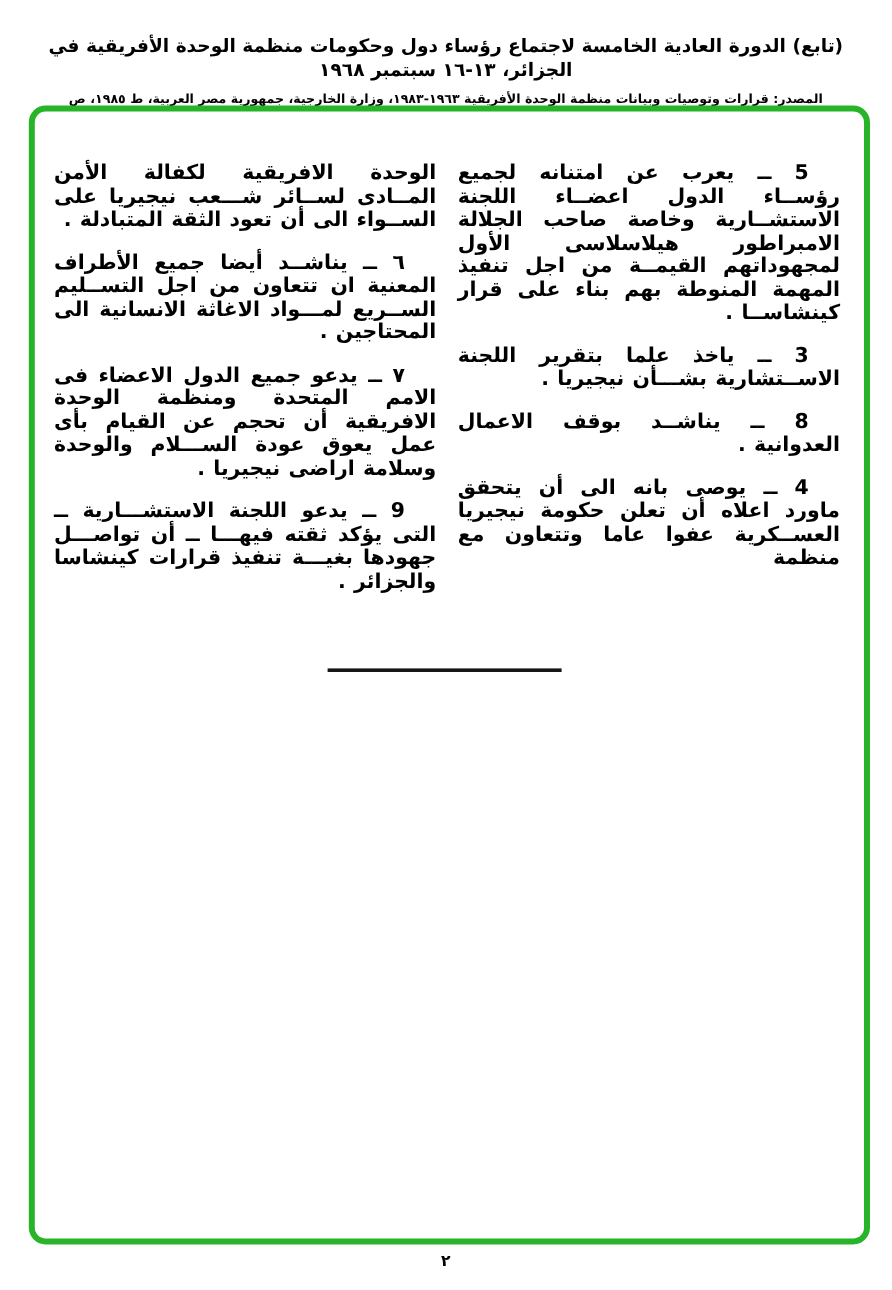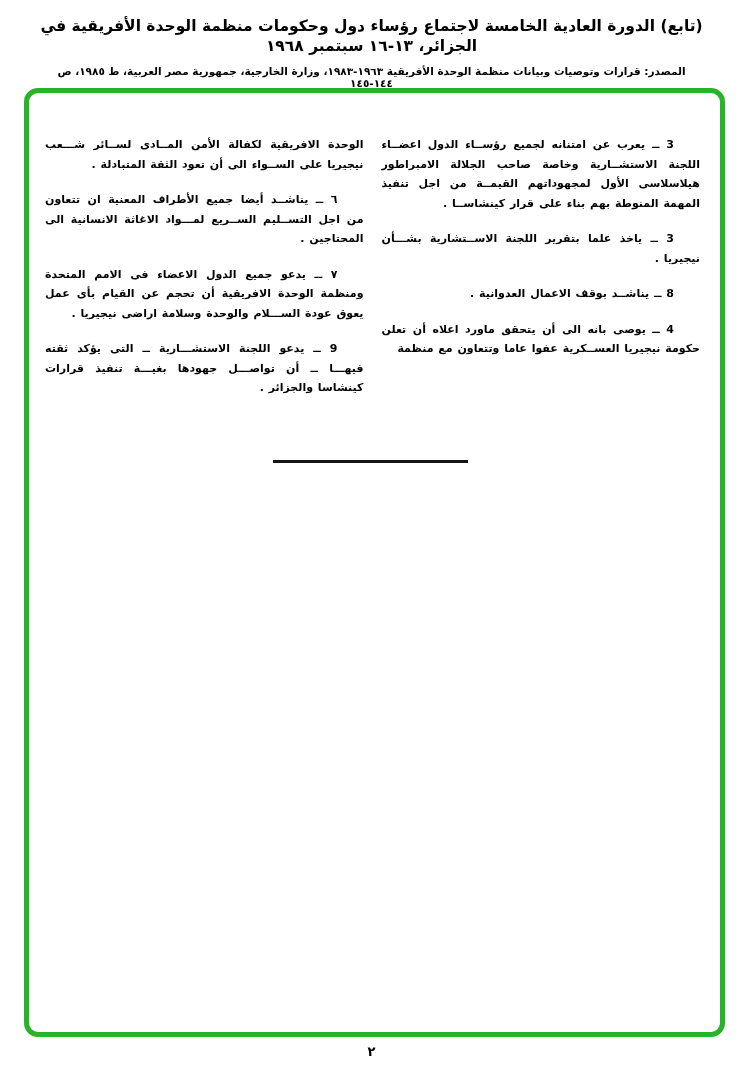--- a/index.html
+++ b/index.html
@@ -7,21 +7,21 @@
   body {
     position: relative;
     width: 743px;
     height: 1075px;
     font-family: "DejaVu Sans", sans-serif;
     color: #000;
     overflow: hidden;
   }
   .header {
     text-align: center;
-    padding-top: 16px;
+    padding-top: 28px;
     direction: rtl;
   }
   .doc-title {
     font-size: 15.5px;
     font-weight: bold;
     letter-spacing: 0;
     padding: 0 14px;
     line-height: 1.3;
   }
   .doc-source {
@@ -41,21 +41,21 @@
     background: #fff;
   }
   .content {
     display: flex;
     direction: rtl;
     gap: 18px;
     padding: 42px 20px 0 16px;
   }
   .col { flex: 1; direction: rtl; }
   .para {
-    font-size: 11px;
+    font-size: 17px;
     line-height: 19.5px;
     font-weight: bold;
     text-align: justify;
     text-align-last: right;
     margin-bottom: 16px;
     word-spacing: 1px;
   }
   .para.indent { text-indent: 26px; }
   .divider {
     width: 195px;
@@ -78,21 +78,21 @@
 <body>
 
 <div class="header">
   <div class="doc-title" dir="rtl">(تابع) الدورة العادية الخامسة لاجتماع رؤساء دول وحكومات منظمة الوحدة الأفريقية في الجزائر، ١٣-١٦ سبتمبر ١٩٦٨</div>
   <div class="doc-source" dir="rtl">المصدر: قرارات وتوصيات وبيانات منظمة الوحدة الأفريقية ١٩٦٣-١٩٨٣، وزارة الخارجية، جمهورية مصر العربية، ط ١٩٨٥، ص ١٤٤-١٤٥</div>
 </div>
 
 <div class="frame">
   <div class="content">
     <div class="col">
-      <p class="para indent" dir="rtl">3 ــ يعرب عن امتنانه لجميع رؤســاء الدول اعضــاء اللجنة الاستشــارية وخاصة صاحب الجلالة الامبراطور هيلاسلاسى الأول لمجهوداتهم القيمــة من اجل تنفيذ المهمة المنوطة بهم بناء على قرار كينشاســا .</p>
+      <p class="para indent" dir="rtl">5 ــ يعرب عن امتنانه لجميع رؤســاء الدول اعضــاء اللجنة الاستشــارية وخاصة صاحب الجلالة الامبراطور هيلاسلاسى الأول لمجهوداتهم القيمــة من اجل تنفيذ المهمة المنوطة بهم بناء على قرار كينشاســا .</p>
       <p class="para indent" dir="rtl">3 ــ ياخذ علما بتقرير اللجنة الاســتشارية بشـــأن نيجيريا .</p>
       <p class="para indent" dir="rtl">8 ــ يناشــد بوقف الاعمال العدوانية .</p>
       <p class="para indent" dir="rtl">4 ــ يوصى بانه الى أن يتحقق ماورد اعلاه أن تعلن حكومة نيجيريا العســكرية عفوا عاما وتتعاون مع منظمة</p>
     </div>
     <div class="col">
       <p class="para" dir="rtl">الوحدة الافريقية لكفالة الأمن المــادى لســائر شـــعب نيجيريا على الســواء الى أن تعود الثقة المتبادلة .</p>
       <p class="para indent" dir="rtl">٦ ــ يناشــد أيضا جميع الأطراف المعنية ان تتعاون من اجل التســليم الســريع لمـــواد الاغاثة الانسانية الى المحتاجين .</p>
       <p class="para indent" dir="rtl">٧ ــ يدعو جميع الدول الاعضاء فى الامم المتحدة ومنظمة الوحدة الافريقية أن تحجم عن القيام بأى عمل يعوق عودة الســـلام والوحدة وسلامة اراضى نيجيريا .</p>
       <p class="para indent" dir="rtl">9 ــ يدعو اللجنة الاستشـــارية ــ التى يؤكد ثقته فيهـــا ــ أن تواصـــل جهودها بغيـــة تنفيذ قرارات كينشاسا والجزائر .</p>
     </div>

